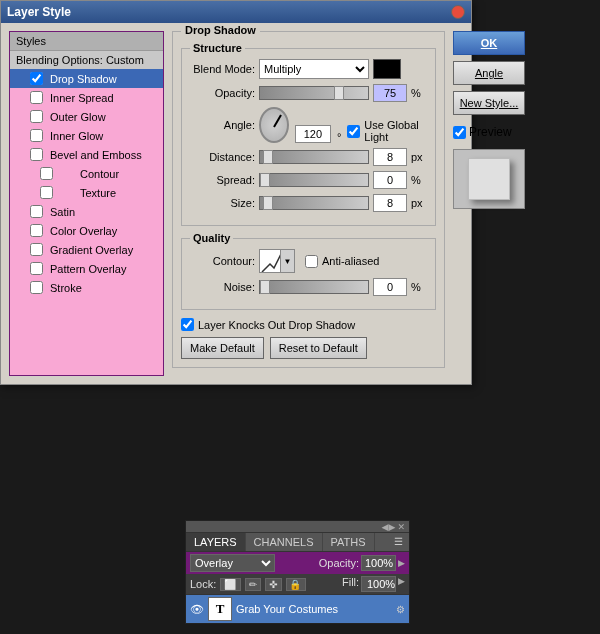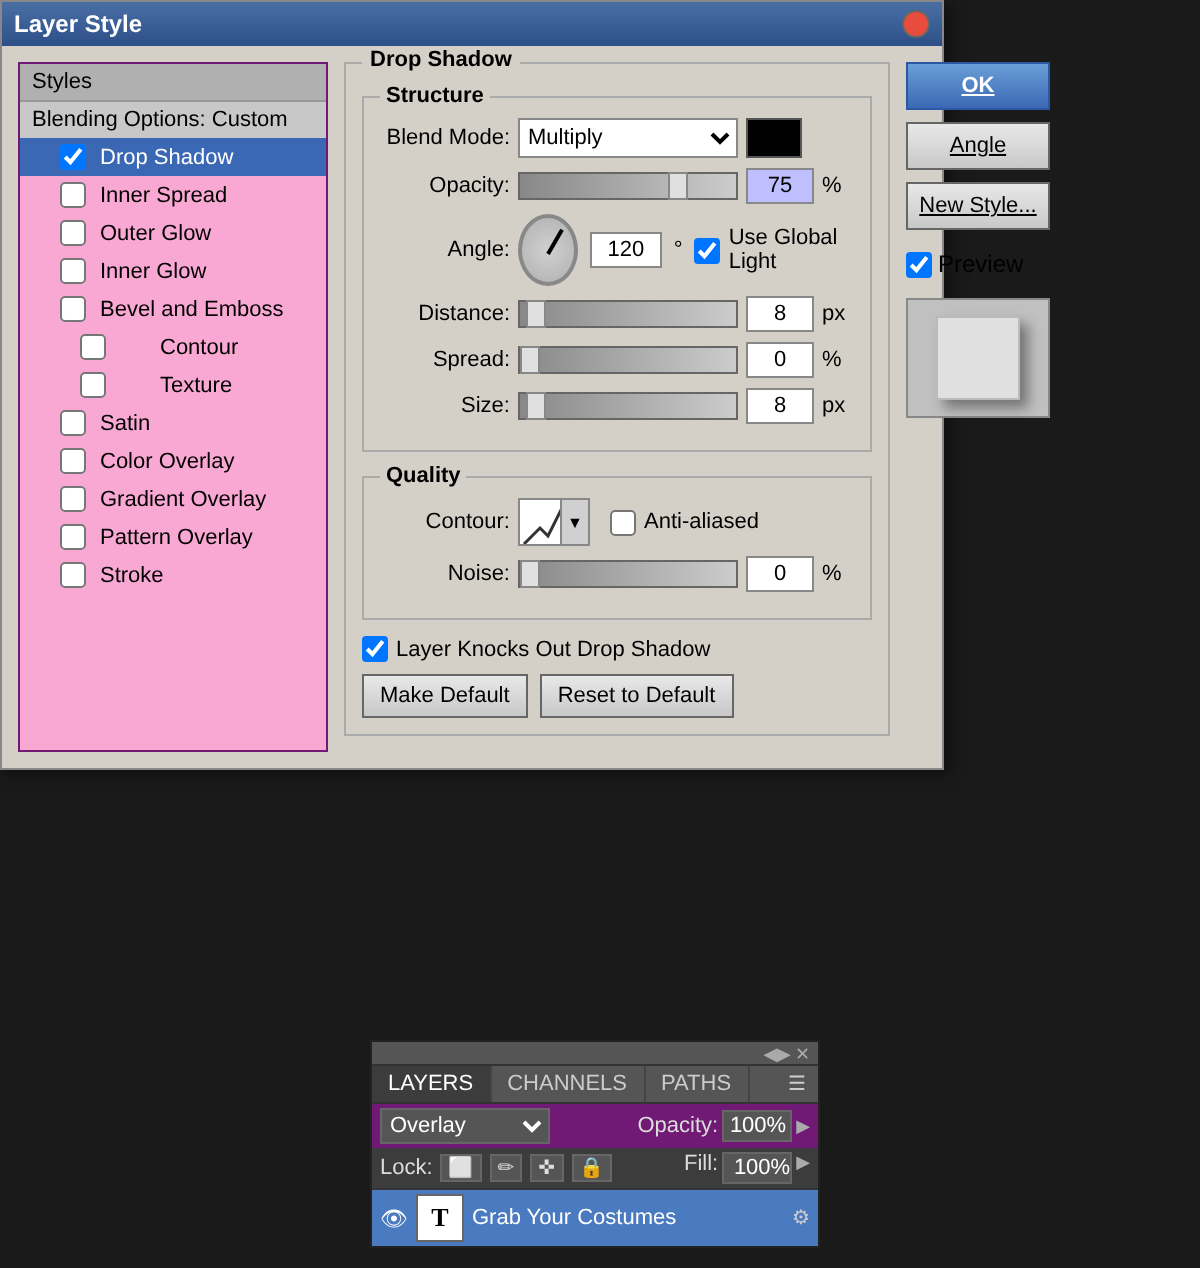--- a/index.html
+++ b/index.html
@@ -216,21 +216,21 @@
     }
 
     .unit-label {
       font-size: 11px;
       width: 16px;
     }
 
     
     .angle-container {
       display: flex;
-      align-items: center;
+      align-items: flex-end;
       gap: 6px;
     }
 
     .angle-dial {
       width: 36px;
       height: 36px;
       border-radius: 50%;
       border: 2px solid #888;
       background: radial-gradient(circle at center, #d0d0d0, #b0b0b0);
       position: relative;

